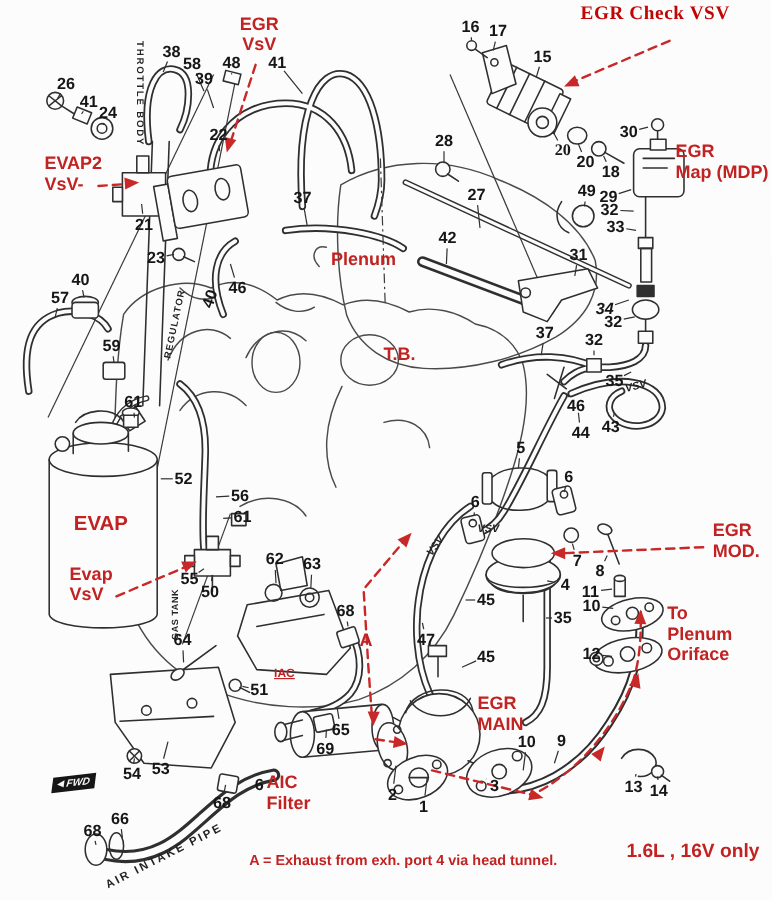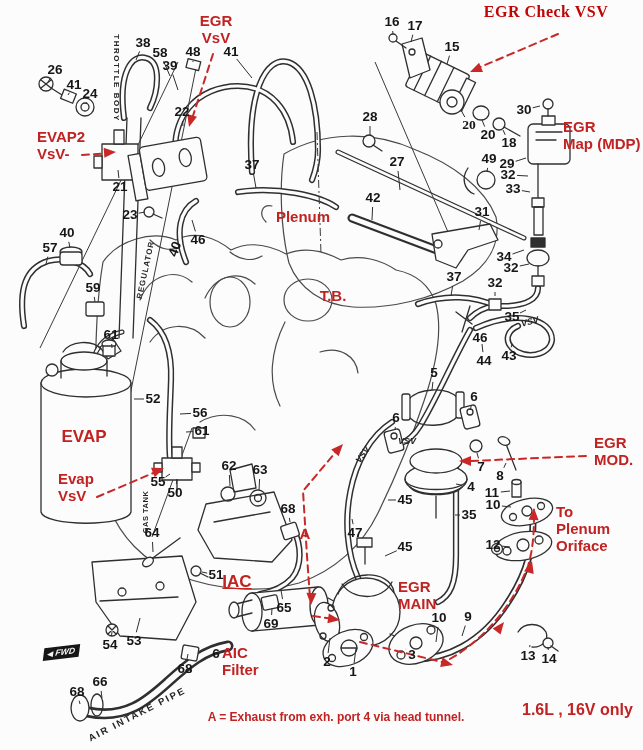--- a/index.html
+++ b/index.html
@@ -407,21 +407,21 @@
       <span class="pn" style="left: 488px; top: 135px;">20</span>
       <span class="pn" style="left: 509px; top: 143px;">18</span>
       <span class="pn" style="left: 524px; top: 110px;">30</span>
       <span class="pn" style="left: 397px; top: 162px;">27</span>
       <span class="pn" style="left: 373px; top: 198px;">42</span>
       <span class="pn" style="left: 489px; top: 159px;">49</span>
       <span class="pn" style="left: 507px; top: 164px;">29</span>
       <span class="pn" style="left: 508px; top: 175px;">32</span>
       <span class="pn" style="left: 513px; top: 189px;">33</span>
       <span class="pn" style="left: 482px; top: 212px;">31</span>
-      <span class="pn" style="left: 504px; top: 257px;">34</span>
+      <span class="pn" style="left: 504px; top: 257px; font-style: italic;">34</span>
       <span class="pn" style="left: 511px; top: 268px;">32</span>
       <span class="pn" style="left: 495px; top: 283px;">32</span>
       <span class="pn" style="left: 512px; top: 317px;">35</span>
       <span class="pn" style="left: 454px; top: 277px;">37</span>
       <span class="pn" style="left: 480px; top: 338px;">46</span>
       <span class="pn" style="left: 509px; top: 356px;">43</span>
       <span class="pn" style="left: 484px; top: 361px;">44</span>
       <span class="pn" style="left: 434px; top: 373px;">5</span>
       <span class="pn" style="left: 474px; top: 397px;">6</span>
       <span class="pn" style="left: 396px; top: 418px;">6</span>
@@ -498,21 +498,21 @@
       </div>
       <div class="rn" style="left: 556px; top: 504px; font-size: 15px;">
         <div>To</div>
         <div>Plenum</div>
         <div>Oriface</div>
       </div>
       <div class="rn" style="left: 398px; top: 579px; font-size: 15px;">
         <div>EGR</div>
         <div>MAIN</div>
       </div>
-      <div class="rn center" style="left: 237px; top: 572px; font-size: 17px; text-decoration: underline;">
+      <div class="rn center" style="left: 237px; top: 556px; font-size: 10px; text-decoration: underline;">
         <div>IAC</div>
       </div>
       <div class="rn center" style="left: 305px; top: 526px; font-size: 15px;">
         <div>A</div>
       </div>
       <div class="rn" style="left: 222px; top: 645px; font-size: 15px;">
         <div>AIC</div>
         <div>Filter</div>
       </div>
       <div class="rn center" style="left: 336px; top: 711px; font-size: 12px;">

